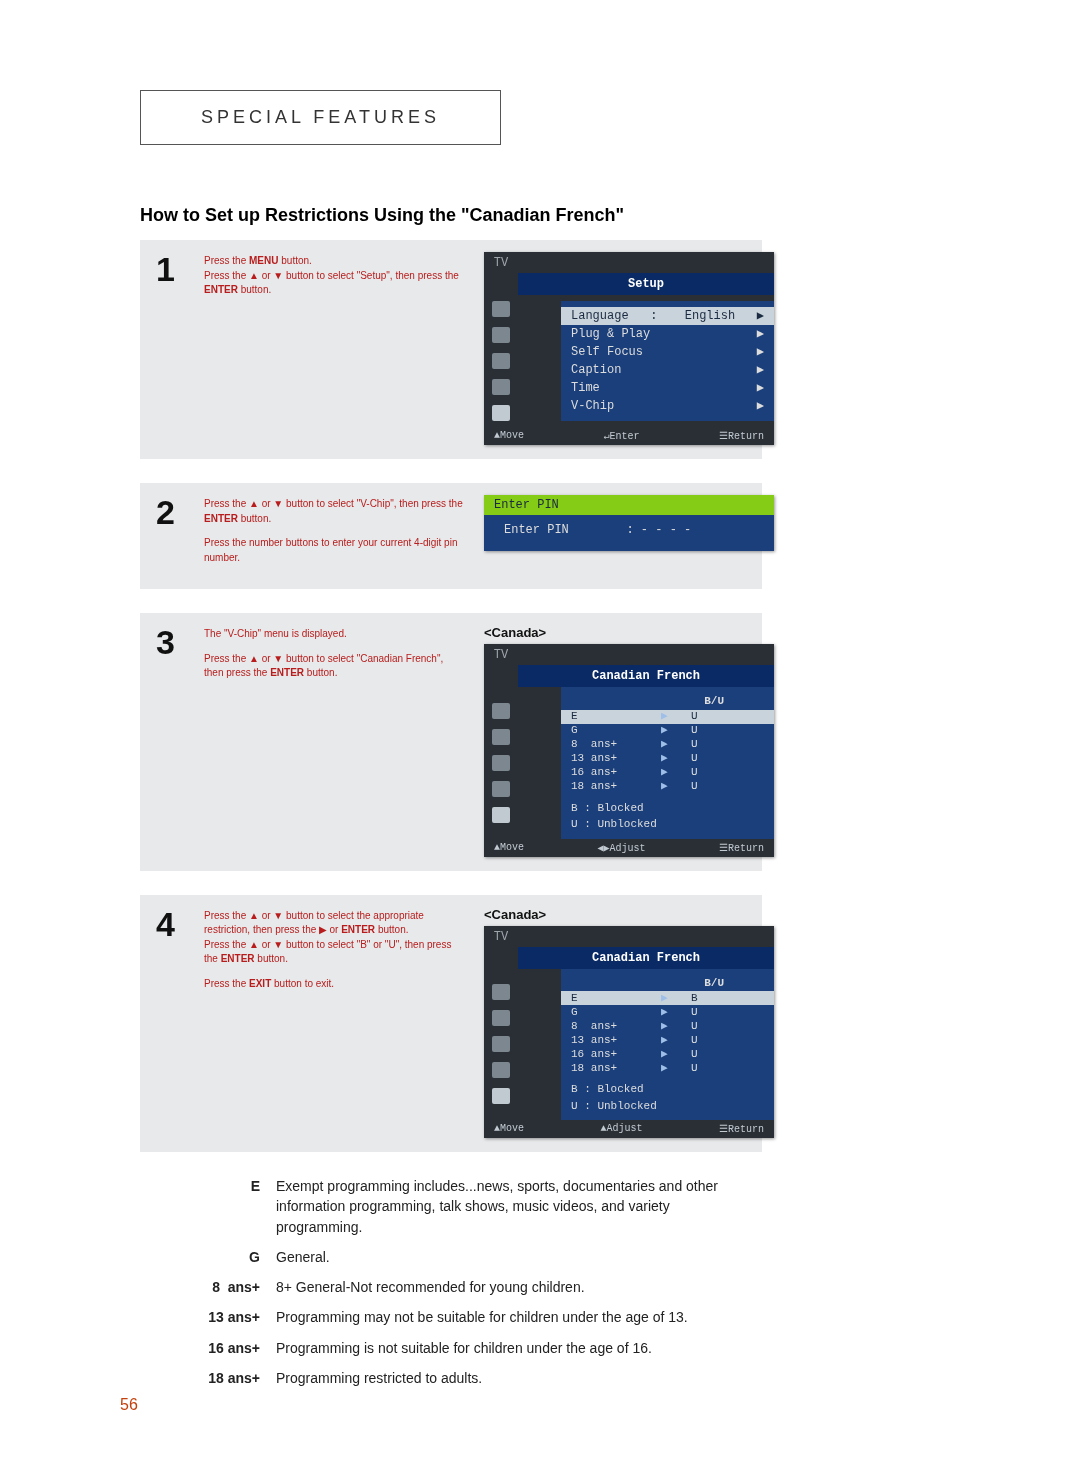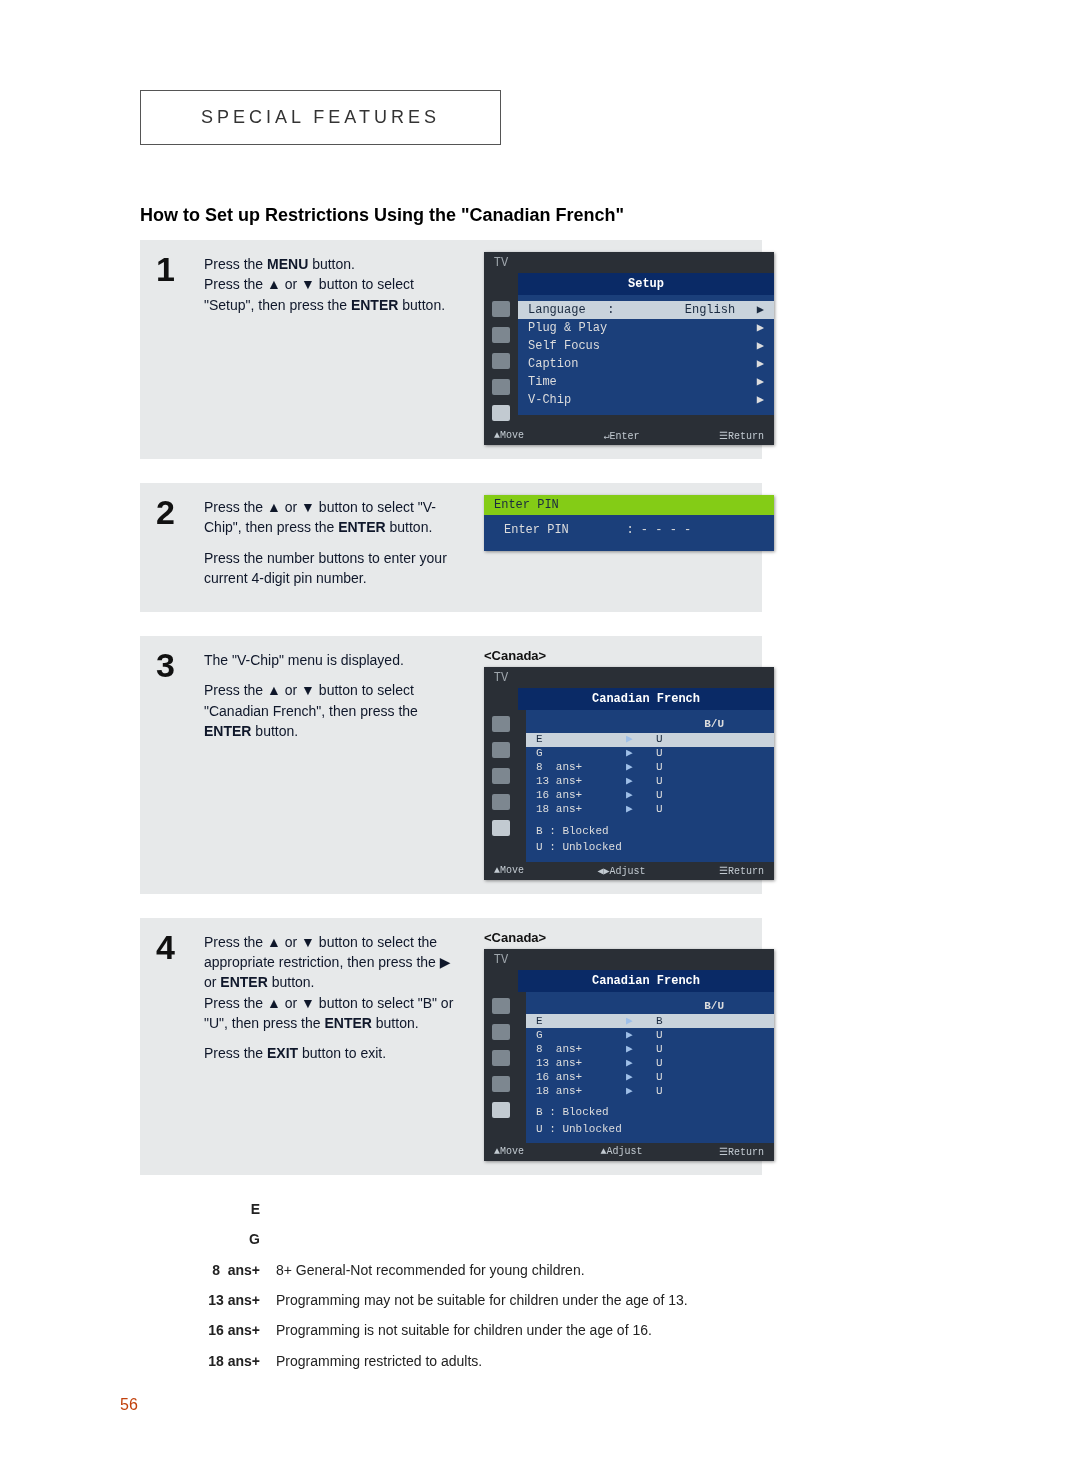--- a/index.html
+++ b/index.html
@@ -48,23 +48,23 @@
   .step-number {
     font-size: 34px;
     font-weight: bold;
     line-height: 1;
     width: 28px;
     flex: 0 0 28px;
     color: #111;
     margin-top: 2px;
   }
   .step-text {
-    font-size: 14px;
+    font-size: 10px;
     line-height: 1.45;
-    color: #0f172a;
+    color: #b91c1c;
     width: 260px;
     flex: 0 0 260px;
     padding-top: 4px;
   }
   .step-text p { margin: 0 0 10px 0; }
   .step-text .bold { font-weight: bold; }
   .osd-wrap {
     flex: 1 1 auto;
     display: flex;
     flex-direction: column;
@@ -101,21 +101,22 @@
     flex: 1;
     background: #0a2a66;
     color: #fff;
     text-align: center;
     padding: 4px 0;
     font-weight: bold;
     margin-top: 21px;
   }
   .osd .body-row {
     display: flex;
-    align-items: flex-start;
+    align-items: center;
+    gap: 43px;
   }
   .osd .iconcol {
     width: 34px;
     background: #2a2f36;
     display: flex;
     flex-direction: column;
     align-items: center;
     gap: 10px;
     padding: 6px 0;
   }
@@ -170,21 +171,20 @@
     padding: 3px 10px;
   }
   .osd-pin .pin-body {
     padding: 8px 20px 14px 20px;
     white-space: pre;
   }
 
   .rating-content {
     font-size: 11px;
     line-height: 1.35;
-    margin-left: 8px;
   }
   .rating-content .hdr {
     display: flex;
     justify-content: flex-end;
     padding-right: 40px;
     font-weight: bold;
   }
   .rating-content .rrow {
     display: flex;
     align-items: center;
@@ -445,23 +445,25 @@
           <span>☰Return</span>
         </div>
       </div>
     </div>
   </div>
 
   
   <div class="defs-table" id="defs-table">
       <div class="drow">
         <div class="dkey">E</div>
+        <div class="dval">Exempt programming includes...news, sports, documentaries and other information programming, talk shows, music videos, and  variety programming.</div>
       </div>
       <div class="drow">
         <div class="dkey">G</div>
+        <div class="dval">General.</div>
       </div>
       <div class="drow">
         <div class="dkey">8  ans+</div>
         <div class="dval">8+ General-Not recommended for young children.</div>
       </div>
       <div class="drow">
         <div class="dkey">13 ans+</div>
         <div class="dval">Programming may not be suitable for children under the age of 13.</div>
       </div>
       <div class="drow">

